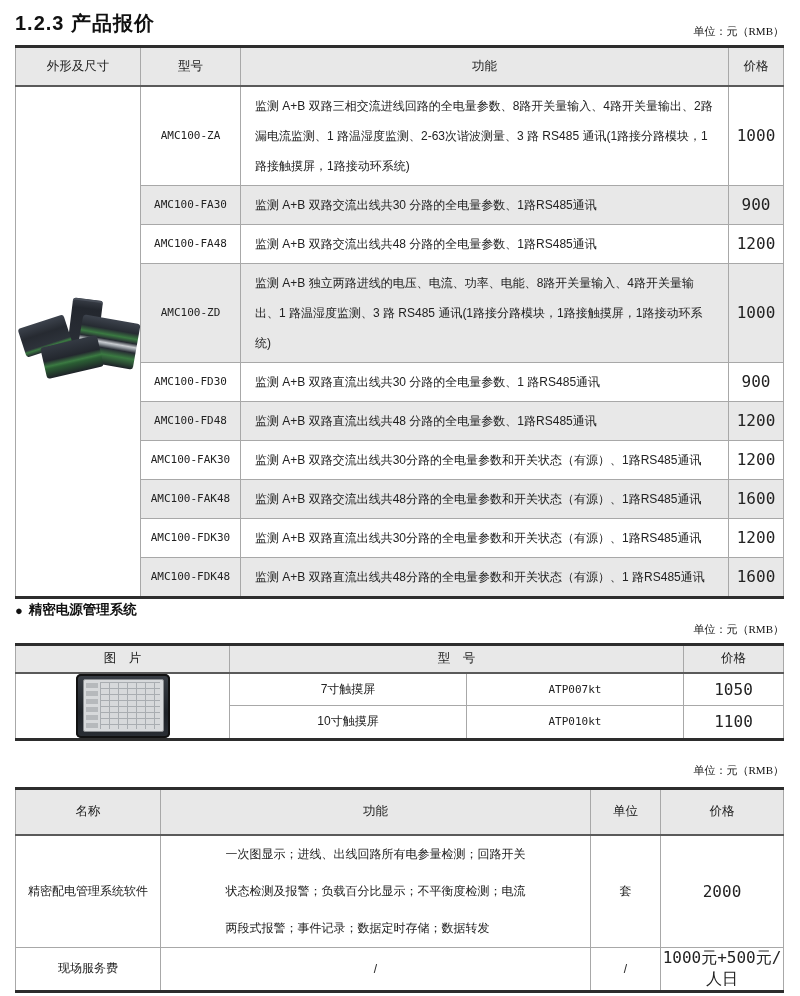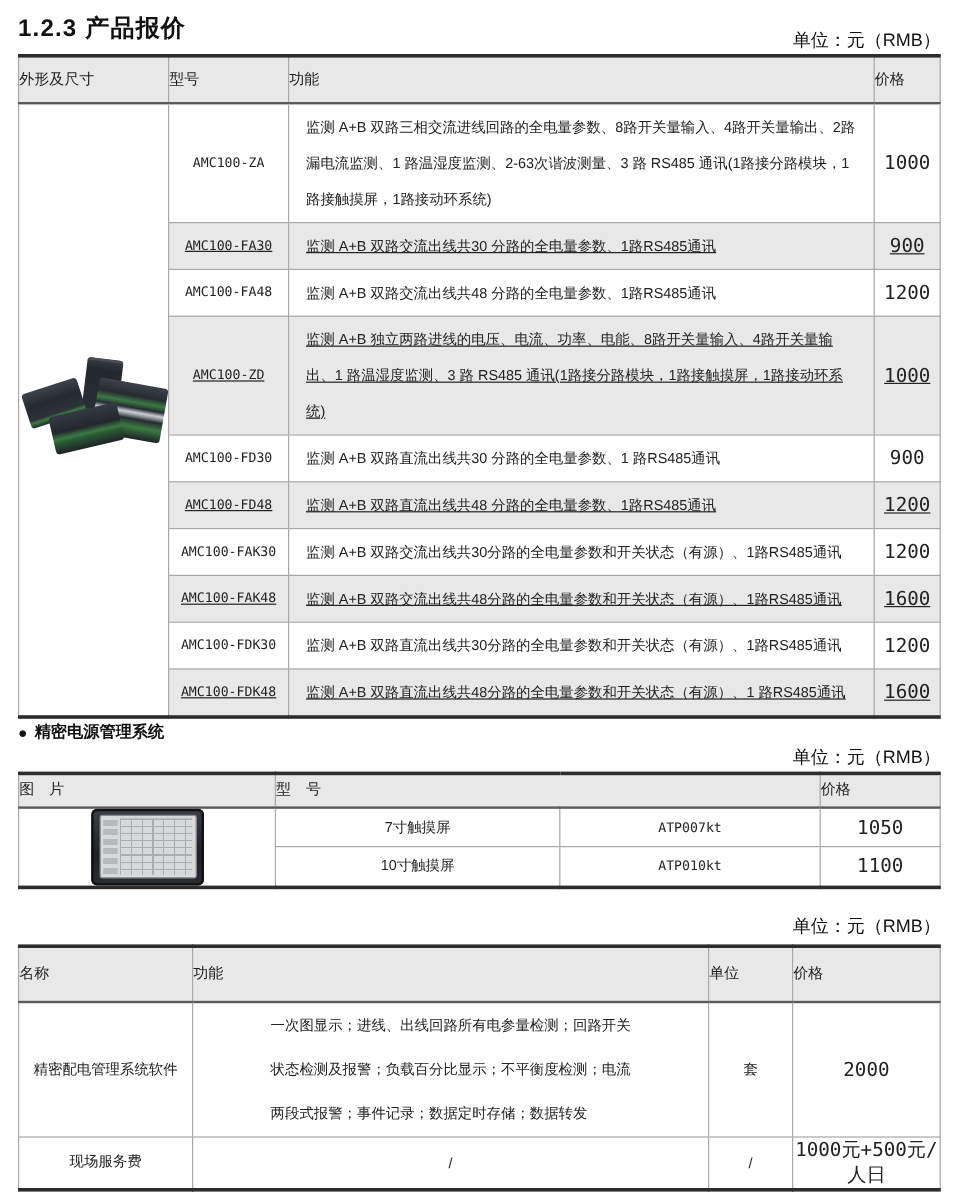--- a/index.html
+++ b/index.html
@@ -2,38 +2,38 @@
 <html><head>
 <meta charset="utf-8">
 <style>
   * { margin:0; padding:0; box-sizing:border-box; }
   html,body { background:#ffffff; }
   body { font-family:"Liberation Sans", sans-serif; color:#262626; }
   .page { position:relative; width:800px; height:996px; background:#fff; overflow:hidden; }
 
   .title { position:absolute; left:15px; top:10px; font-size:20px; font-weight:bold; color:#111;
            letter-spacing:1px; }
-  .unit-note { position:absolute; right:16px; font-size:15px; color:#111; }
+  .unit-note { position:absolute; right:16px; font-size:11px; color:#111;font-family:Liberation Serif, serif; }
   .unit-1 { top:24px; }
   .unit-2 { top:622px; }
   .unit-3 { top:763px; }
 
   .section-heading { position:absolute; left:15px; top:601px; font-size:13.5px; font-weight:bold;
                      color:#111; display:flex; align-items:center; gap:6px; }
   .bullet { font-size:13px; line-height:1; }
 
   table.doc { position:absolute; left:15px; border-collapse:collapse; table-layout:fixed;
               width:768px; font-size:12px; color:#222;
               border-top:3px solid #2d2d2d; border-bottom:3px solid #2d2d2d;
               border-left:1px solid #a8a8a8; border-right:1px solid #a8a8a8; }
   table.doc td, table.doc th { border:1px solid #a8a8a8; vertical-align:middle;
               font-weight:normal; }
   tr.hdr th { background:#e8e8e8; border-bottom:2px solid #5a5a5a; font-size:12.5px;
-              text-align:left; color:#1c1c1c; }
-  tr.alt td { background:#e8e8e8;text-decoration:underline; }
+              text-align:center; color:#1c1c1c; }
+  tr.alt td { background:#e8e8e8; }
   td.model { text-align:center; font-family:"DejaVu Sans Mono", monospace; font-size:11px; }
   td.price { text-align:center; font-family:"DejaVu Sans Mono", monospace; font-size:16px; }
   td.func  { text-align:left; padding:4px 10px 4px 14px; line-height:30px; }
   td.center { text-align:center; }
 
   .t1 { top:45px; }
   .t2 { top:643px; }
   .t3 { top:787px; }
 
   td.imgcell { background:#fff !important; }

